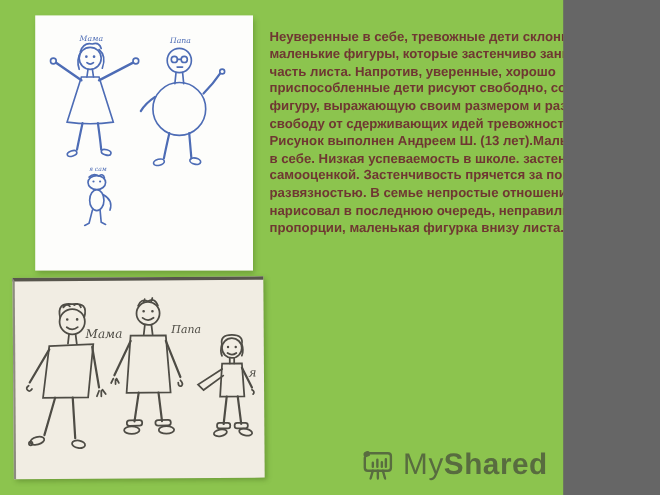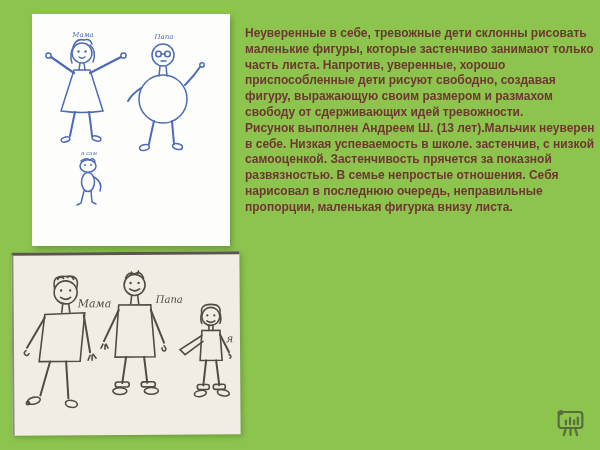--- a/index.html
+++ b/index.html
@@ -1,17 +1,17 @@
 <!DOCTYPE html>
 <html><head>
 <meta charset="utf-8">
 <style>
   html,body{margin:0;padding:0;background:#666;}
   .slide{
-    position:relative;width:600px;height:450px;overflow:hidden;
+    position:relative;width:512px;height:450px;overflow:hidden;
     background:#8cc44e;
     font-family:"Liberation Sans", sans-serif;
   }
   .sheet{position:absolute;}
   .sheet-top{
     left:32px;top:14px;width:198px;height:232px;
     background:#fdfdfb;
     box-shadow:2px 3px 5px rgba(50,80,15,0.35);
   }
   .sheet-bottom{
@@ -174,15 +174,16 @@
   <div class="watermark" style="color:#51603e;">
     <svg width="31" height="31" viewBox="0 0 34 34" stroke="#51603e" fill="none" stroke-width="2.4" stroke-linecap="round">
       <path d="M9,5.5 L27,5.5 Q30,5.5 30,8.5 L30,20 Q30,23 27,23 L7,23 Q4,23 4,20 L4,10"></path>
       <path d="M4,10 Q0.5,5 5.5,3.5 Q10,2.5 9,8 Z" fill="#51603e" stroke="none"></path>
       <path d="M12,19 L12,15 M16.5,19 L16.5,12 M21,19 L21,14.5 M25,19 L25,11.5"></path>
       <path d="M12,23 L10,30 M17,23 L17,30 M22,23 L24,30"></path>
       <circle cx="9.6" cy="31" r="1" fill="#51603e" stroke="none"></circle>
       <circle cx="17" cy="31" r="1" fill="#51603e" stroke="none"></circle>
       <circle cx="24.4" cy="31" r="1" fill="#51603e" stroke="none"></circle>
     </svg>
+    <span class="brand"><span class="my">My</span><span class="shared">Shared</span></span>
   </div>
 
 </div>
 
 </body></html>

